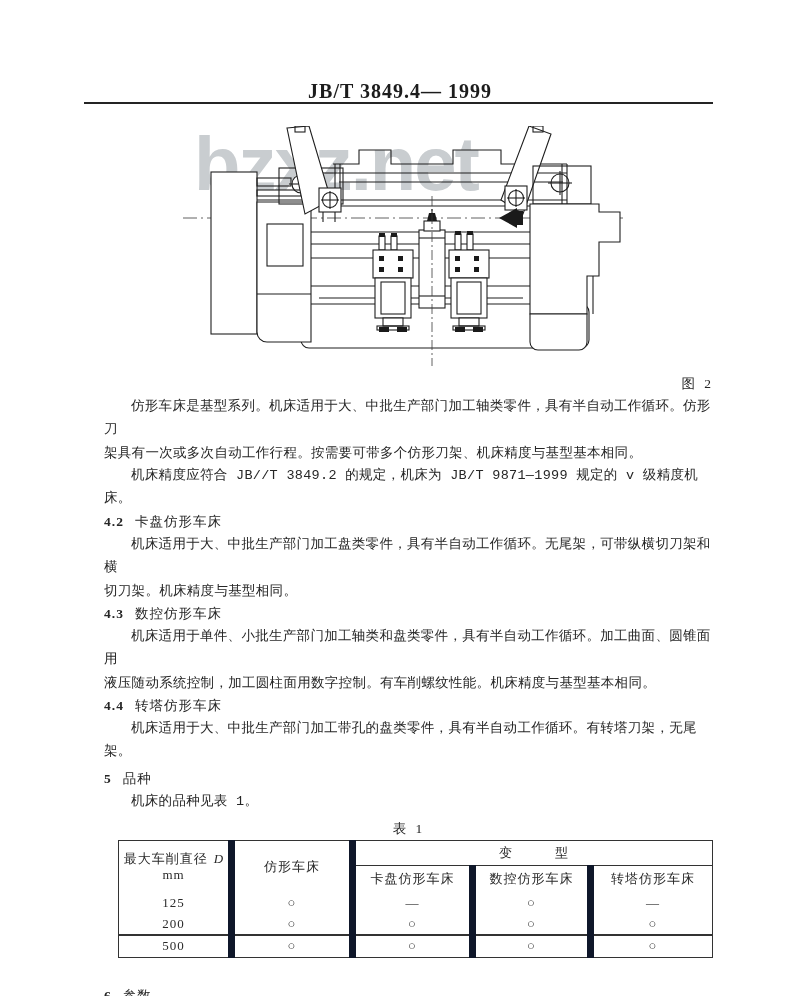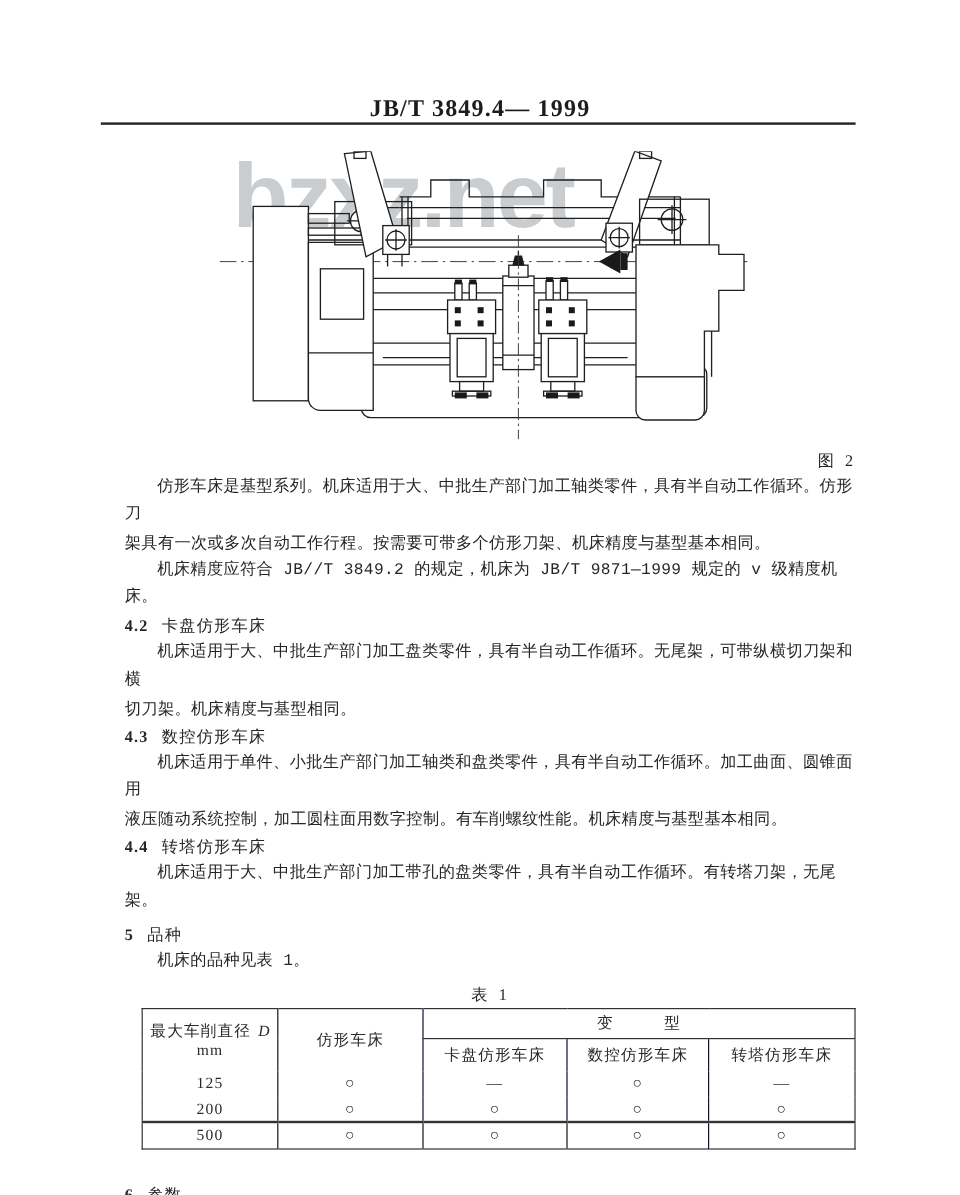--- a/index.html
+++ b/index.html
@@ -21,21 +21,21 @@
            font-size:13.5px;line-height:23px;letter-spacing:0.3px;}
   .fig-caption{text-align:right;letter-spacing:3px;}
   .indent{text-indent:2em;font-family:Liberation Mono, monospace;}
   .heading .num{font-weight:bold;margin-right:11px;letter-spacing:1px;}
   .heading .ttl{letter-spacing:1px;}
   .sec5{margin-top:4px;}
   .tbl-caption{text-align:center;margin-top:4px;letter-spacing:3px;}
   table.t1{border-collapse:collapse;table-layout:fixed;width:594px;margin-left:14px;
            border:1.5px solid #333;font-size:13px;line-height:16px;color:#2a2a2a;}
   table.t1 td{text-align:center;vertical-align:middle;padding:0;letter-spacing:1px;}
-  td.bl{border-left:1px solid #0f172a;margin-left:23px;}
+  td.bl{border-left:7px solid #0f172a;margin-left:23px;}
   td.group{border-bottom:1px solid #333;letter-spacing:0;}
   tr.heavy td{border-top:2.5px solid #333;}
   .var-d{font-style:italic;font-family:"Liberation Serif",serif;margin-left:6px;letter-spacing:0;}
   .sec6{margin-top:26px;}
 </style>
 </head>
 <body>
 
 <div class="page">
 

